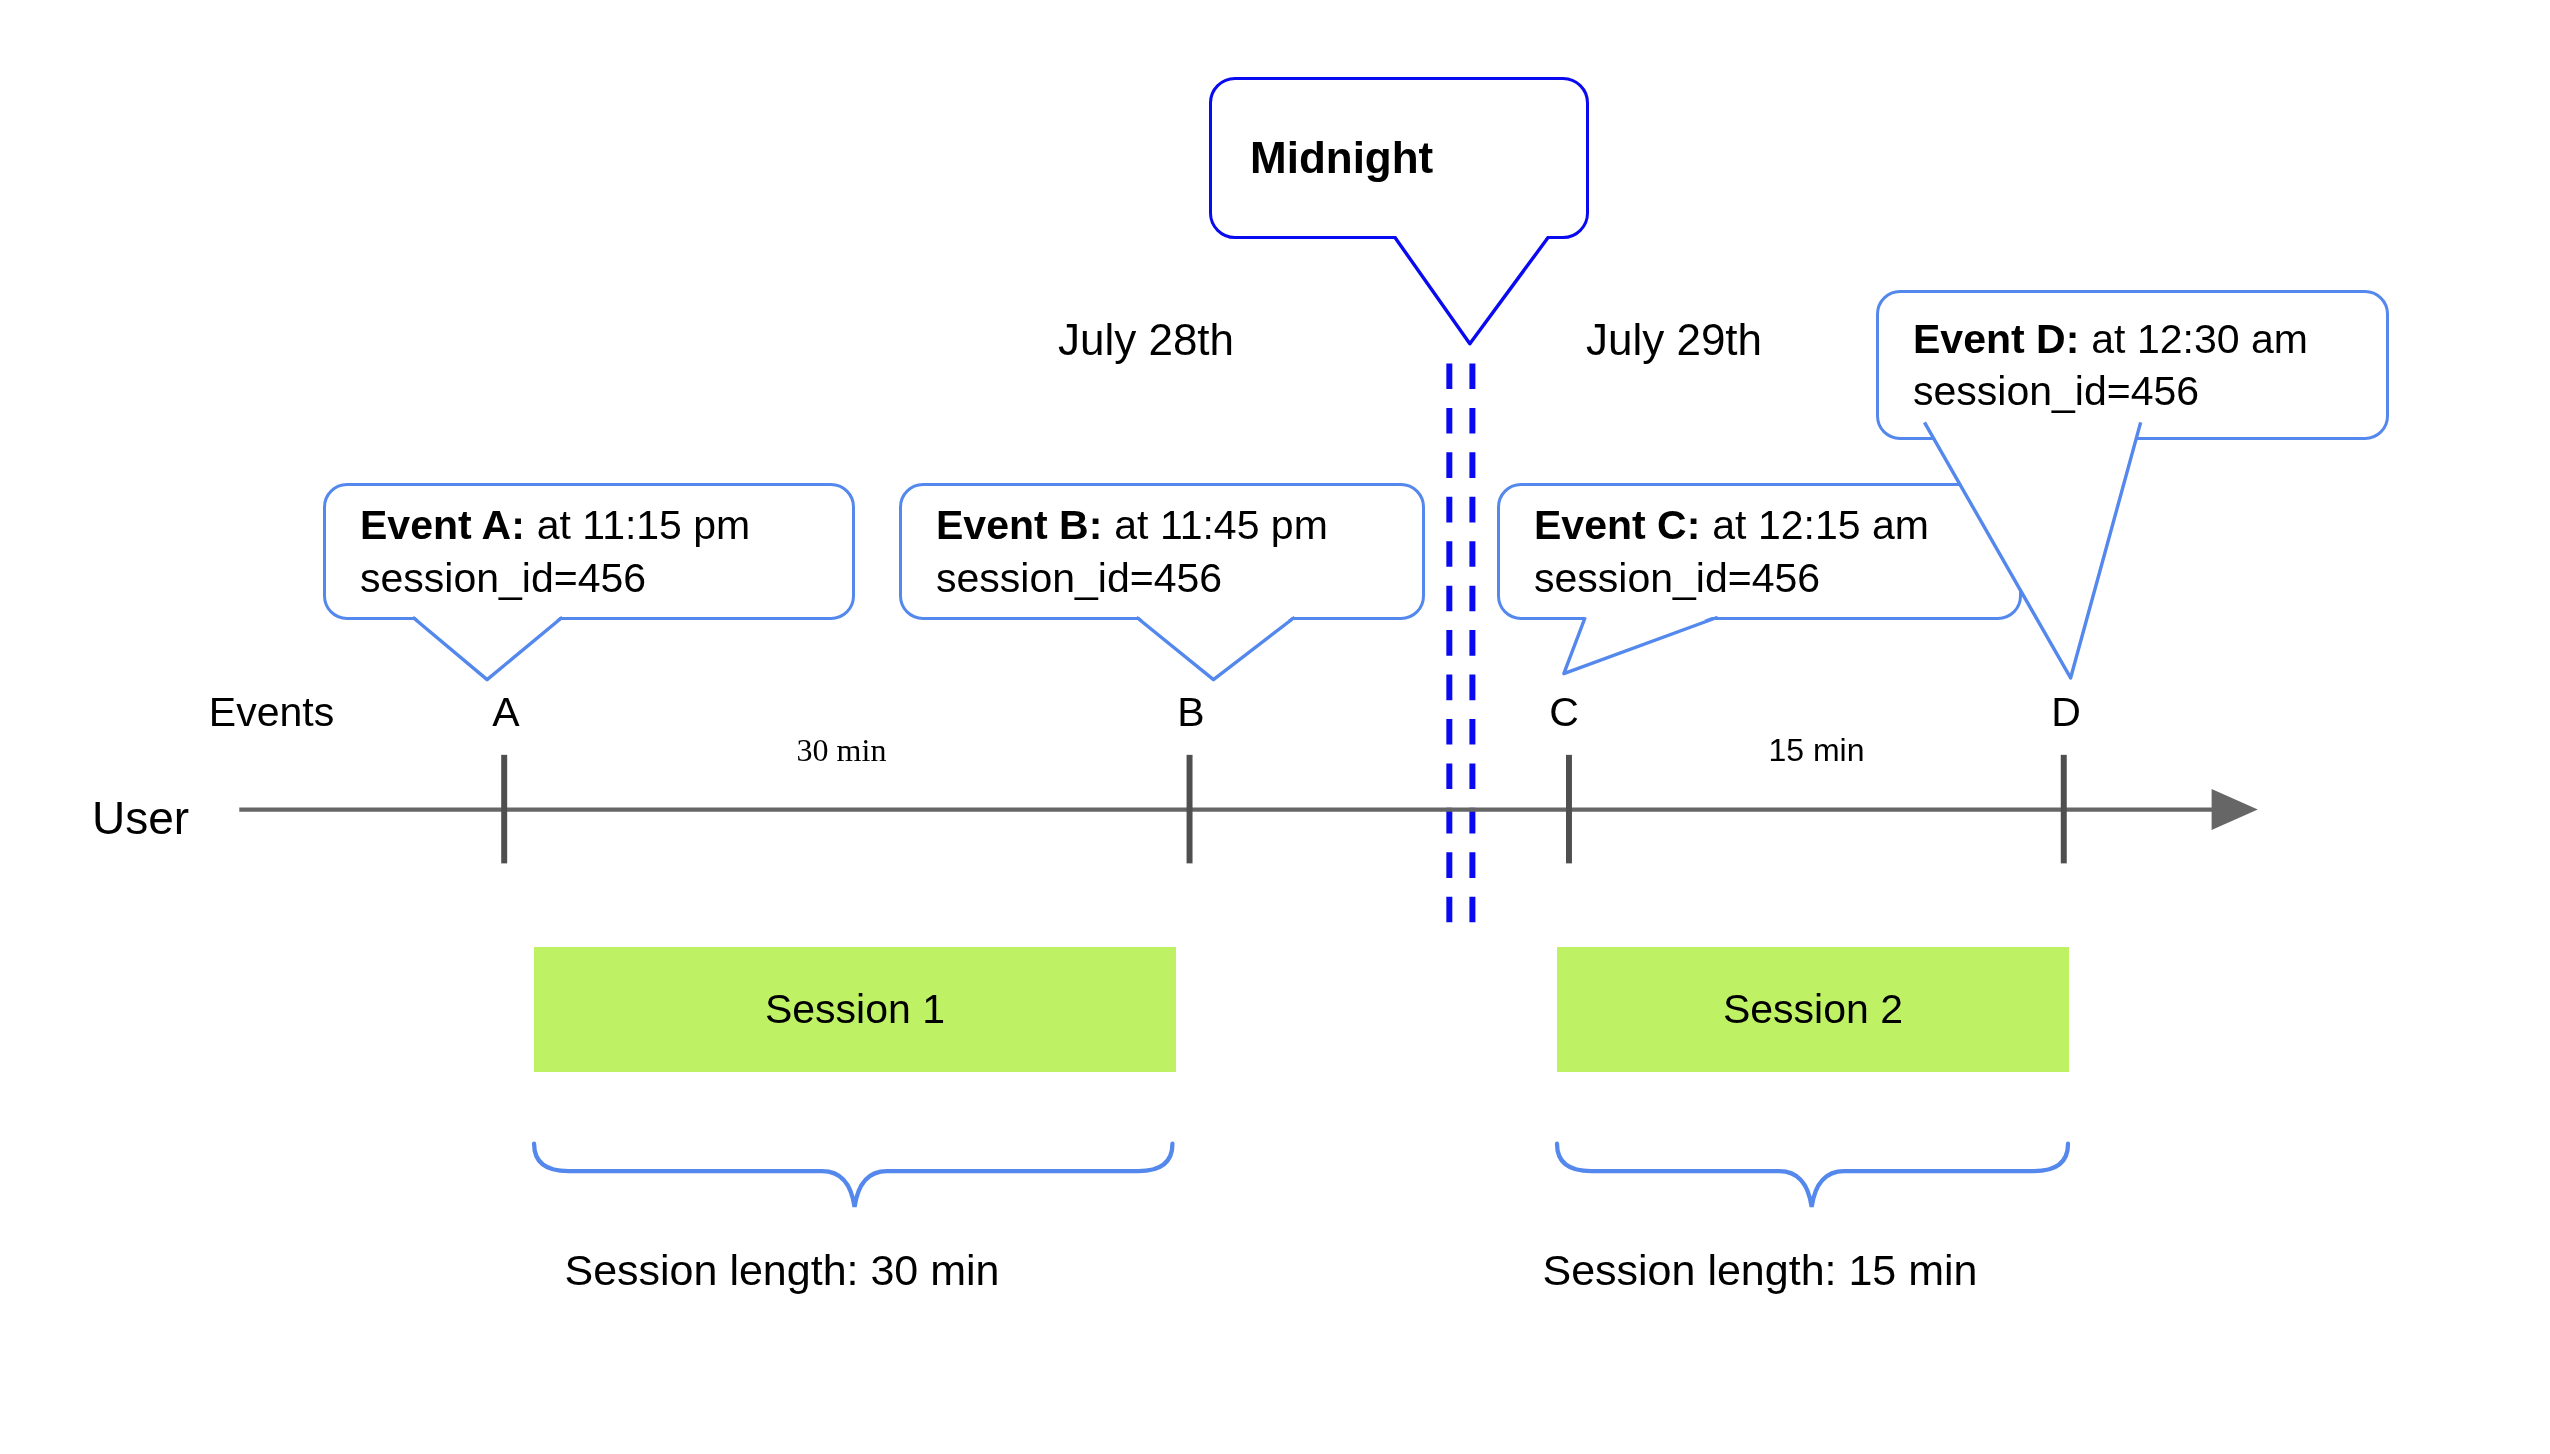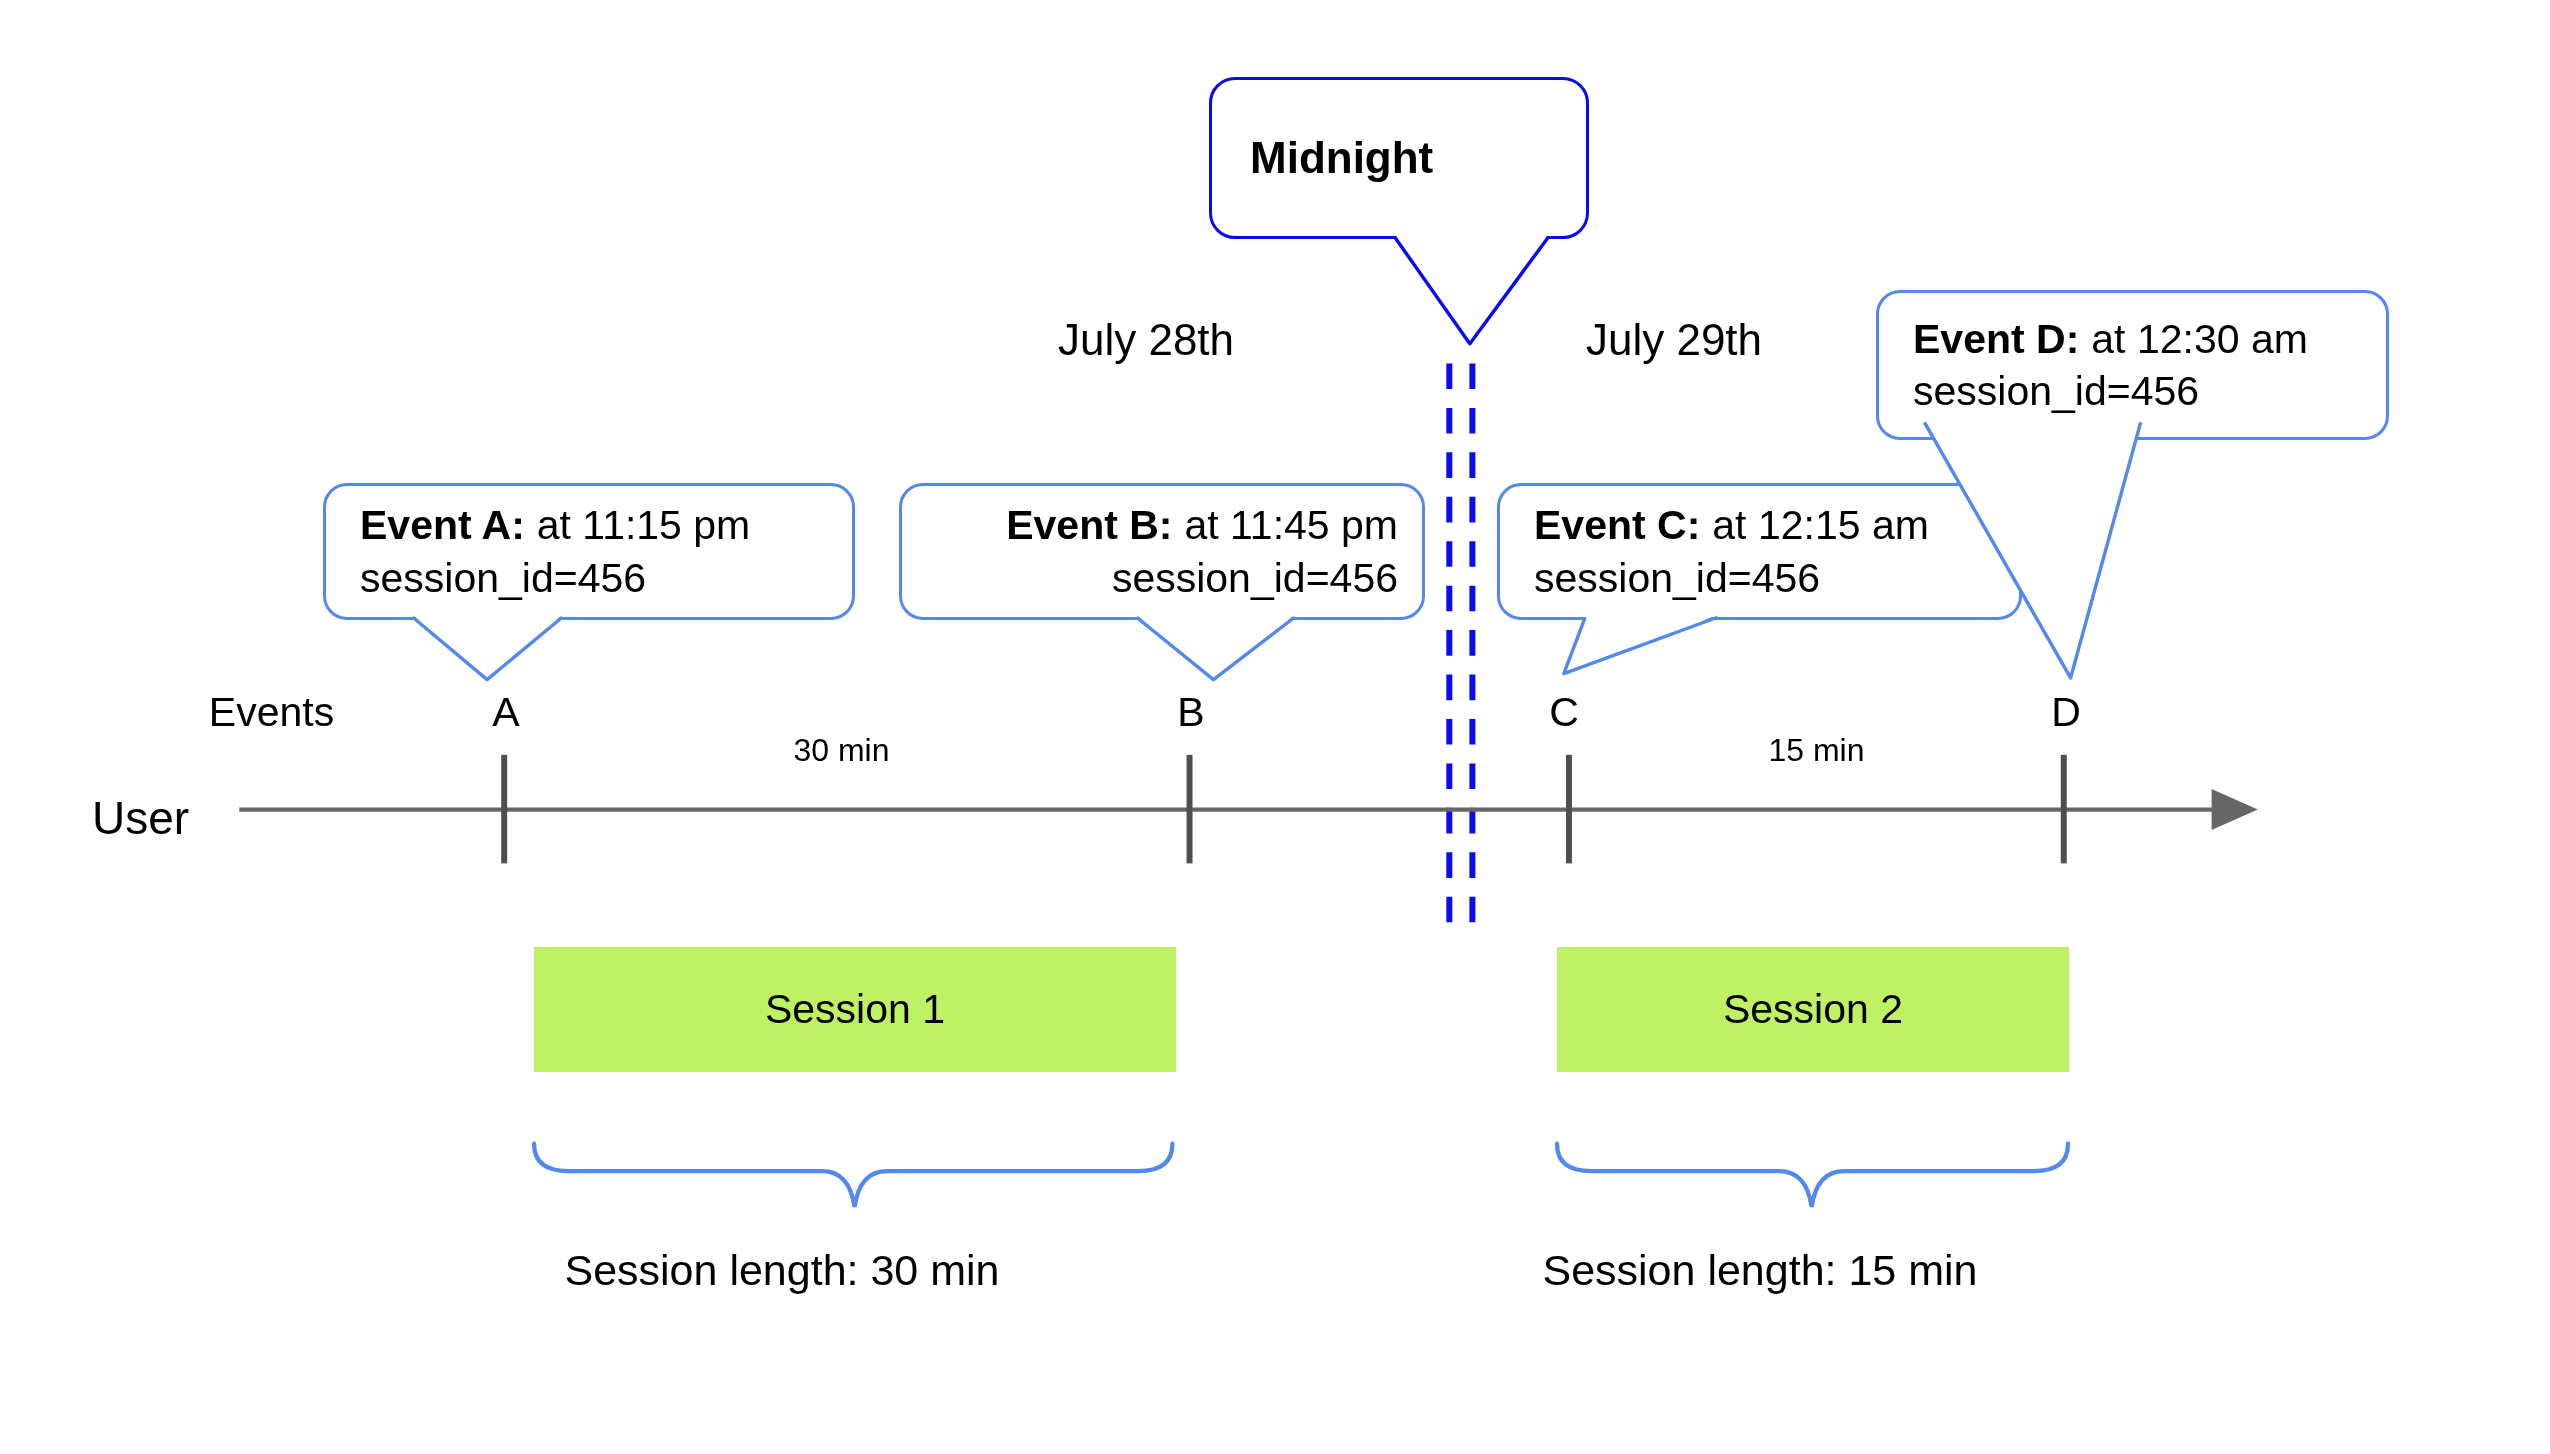--- a/index.html
+++ b/index.html
@@ -20,40 +20,40 @@
     border-radius:24px;
     display:flex;flex-direction:column;justify-content:center;
     box-sizing:border-box;
     font-size:41px;line-height:1.28;
     padding-left:34px;padding-right:24px;
     z-index:3;
   }
   .bubble .eb-line{white-space:nowrap;}
   .eb-title{font-weight:bold;margin-right:12px;}
   .bubble-a{left:323px;top:483px;width:532px;height:137px;}
-  .bubble-b{left:899px;top:483px;width:526px;height:137px;align-items:flex-end;}
+  .bubble-b{left:899px;top:483px;width:526px;height:137px;}
   .bubble-c{left:1497px;top:483px;width:525px;height:137px;}
   .bubble-d{left:1876px;top:290px;width:513px;height:150px;}
   .bubble-midnight{
     left:1209px;top:77px;width:380px;height:162px;
     border:3.4px solid #0a0af0;border-radius:26px;
     font-size:44px;font-weight:bold;padding-left:38px;
   }
   .tails{z-index:4;}
   
   .lbl{position:absolute;text-align:center;z-index:5;}
   .lbl-date{font-size:44px;width:256px;top:315px;}
   .date-left{left:1018px;}
   .date-right{left:1546px;}
   .lbl-events{left:186px;top:689px;width:171px;font-size:41px;}
   .lbl-user{left:51px;top:791px;width:179px;font-size:46px;}
   .tickletter{top:689px;width:68px;font-size:41px;}
   .tl-a{left:472px;}.tl-b{left:1157px;}.tl-c{left:1530px;}.tl-d{left:2032px;}
   .lbl-interval{top:732px;width:171px;font-size:32px;}
-  .iv-1{left:756px;}.iv-2{left:1731px;}
+  .iv-1{left:756px;font-family:Liberation Serif, serif;}.iv-2{left:1731px;}
   .session-box{
     position:absolute;top:947px;height:125px;
     background:#bef264;
     display:flex;align-items:center;justify-content:center;
     font-size:41px;z-index:2;
   }
   .sb-1{left:534px;width:642px;}
   .sb-2{left:1557px;width:512px;}
   .lbl-length{top:1246px;width:496px;font-size:43px;}
   .len-1{left:534px;}

